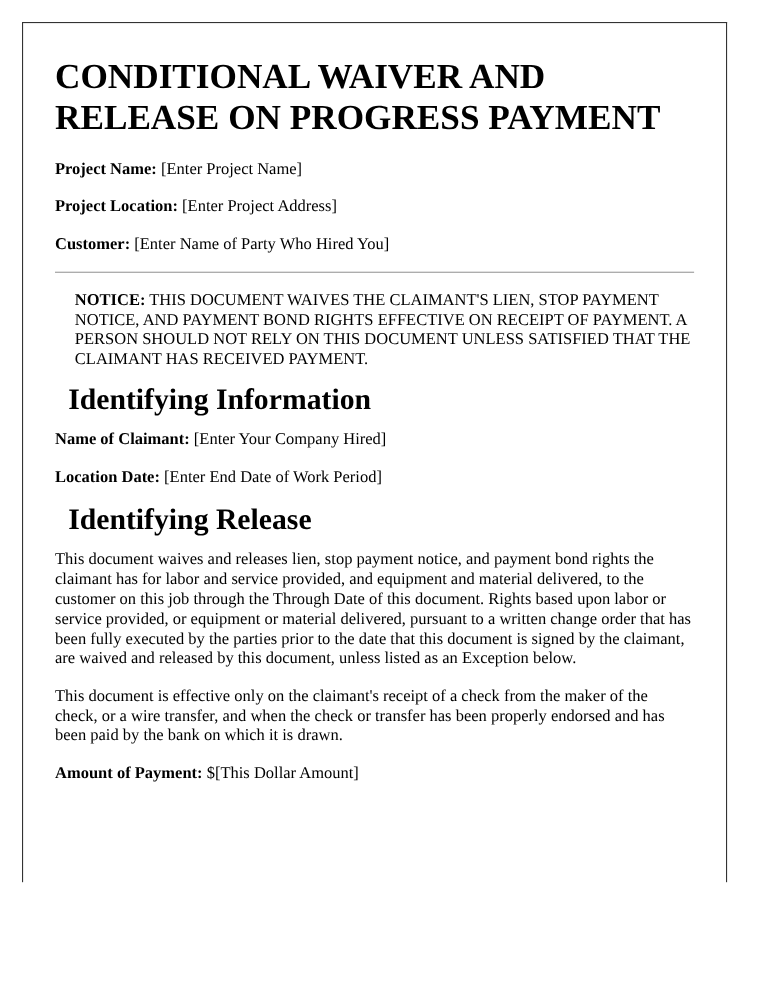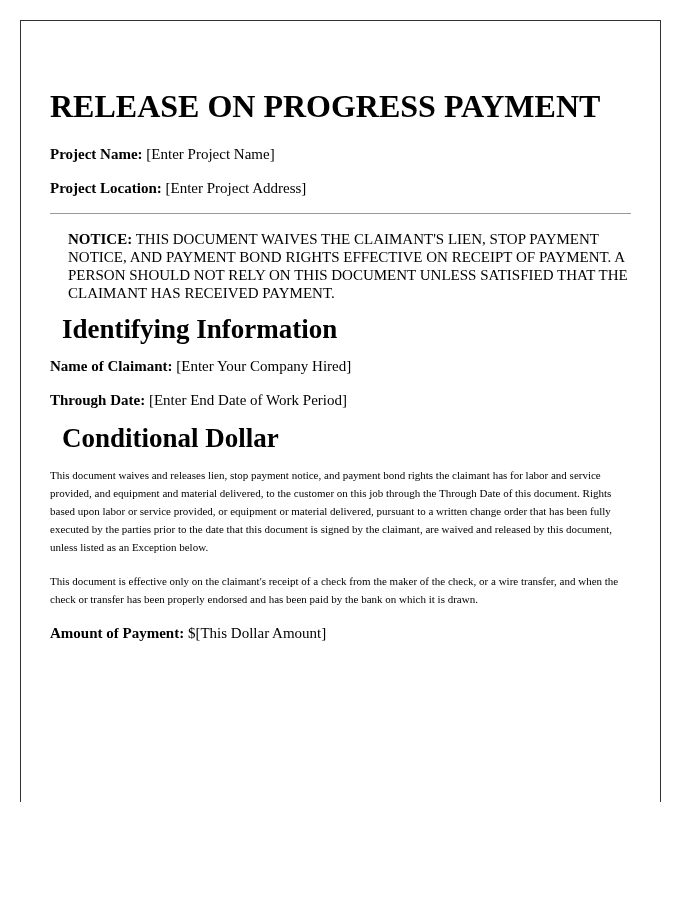--- a/index.html
+++ b/index.html
@@ -51,39 +51,40 @@
       line-height: 18px;
       margin: 0 0 14px 18px;
     }
     h2 {
       font-size: 27px;
       line-height: 27px;
       font-weight: bold;
       margin: 0 0 14px 12px;
     }
     .para {
-      font-size: 11px;
+      font-size: 15px;
       line-height: 18px;
       margin: 0 0 16px 0;
     }
   </style>
 </head>
 <body>
 
 <div class="page">
-  <h1><br><span>RELEASE ON PROGRESS PAYMENT</span></h1>
+  <h1><span>CONDITIONAL WAIVER AND</span><br><span>RELEASE ON PROGRESS PAYMENT</span></h1>
 
   <p class="field"><b>Project Name:</b> <span>[Enter Project Name]</span></p>
   <p class="field"><b>Project Location:</b> <span>[Enter Project Address]</span></p>
+  <p class="field"><b>Customer:</b> <span>[Enter Name of Party Who Hired You]</span></p>
 
   <hr>
 
   <p class="notice"><b>NOTICE:</b> <span>THIS DOCUMENT WAIVES THE CLAIMANT'S LIEN, STOP PAYMENT NOTICE, AND PAYMENT BOND RIGHTS EFFECTIVE ON RECEIPT OF PAYMENT. A PERSON SHOULD NOT RELY ON THIS DOCUMENT UNLESS SATISFIED THAT THE CLAIMANT HAS RECEIVED PAYMENT.</span></p>
 
   <h2>Identifying Information</h2>
   <p class="field"><b>Name of Claimant:</b> <span>[Enter Your Company Hired]</span></p>
-  <p class="field"><b>Through Date:</b> <span>[Enter End Date of Work Period]</span></p>
+  <p class="field"><b>Location Date:</b> <span>[Enter End Date of Work Period]</span></p>
 
-  <h2>Conditional Dollar</h2>
+  <h2>Identifying Release</h2>
   <p class="para">This document waives and releases lien, stop payment notice, and payment bond rights the claimant has for labor and service provided, and equipment and material delivered, to the customer on this job through the Through Date of this document. Rights based upon labor or service provided, or equipment or material delivered, pursuant to a written change order that has been fully executed by the parties prior to the date that this document is signed by the claimant, are waived and released by this document, unless listed as an Exception below.</p>
   <p class="para">This document is effective only on the claimant's receipt of a check from the maker of the check, or a wire transfer, and when the check or transfer has been properly endorsed and has been paid by the bank on which it is drawn.</p>
   <p class="field"><b>Amount of Payment:</b> <span>$[This Dollar Amount]</span></p>
 </div>
 
 </body></html>

